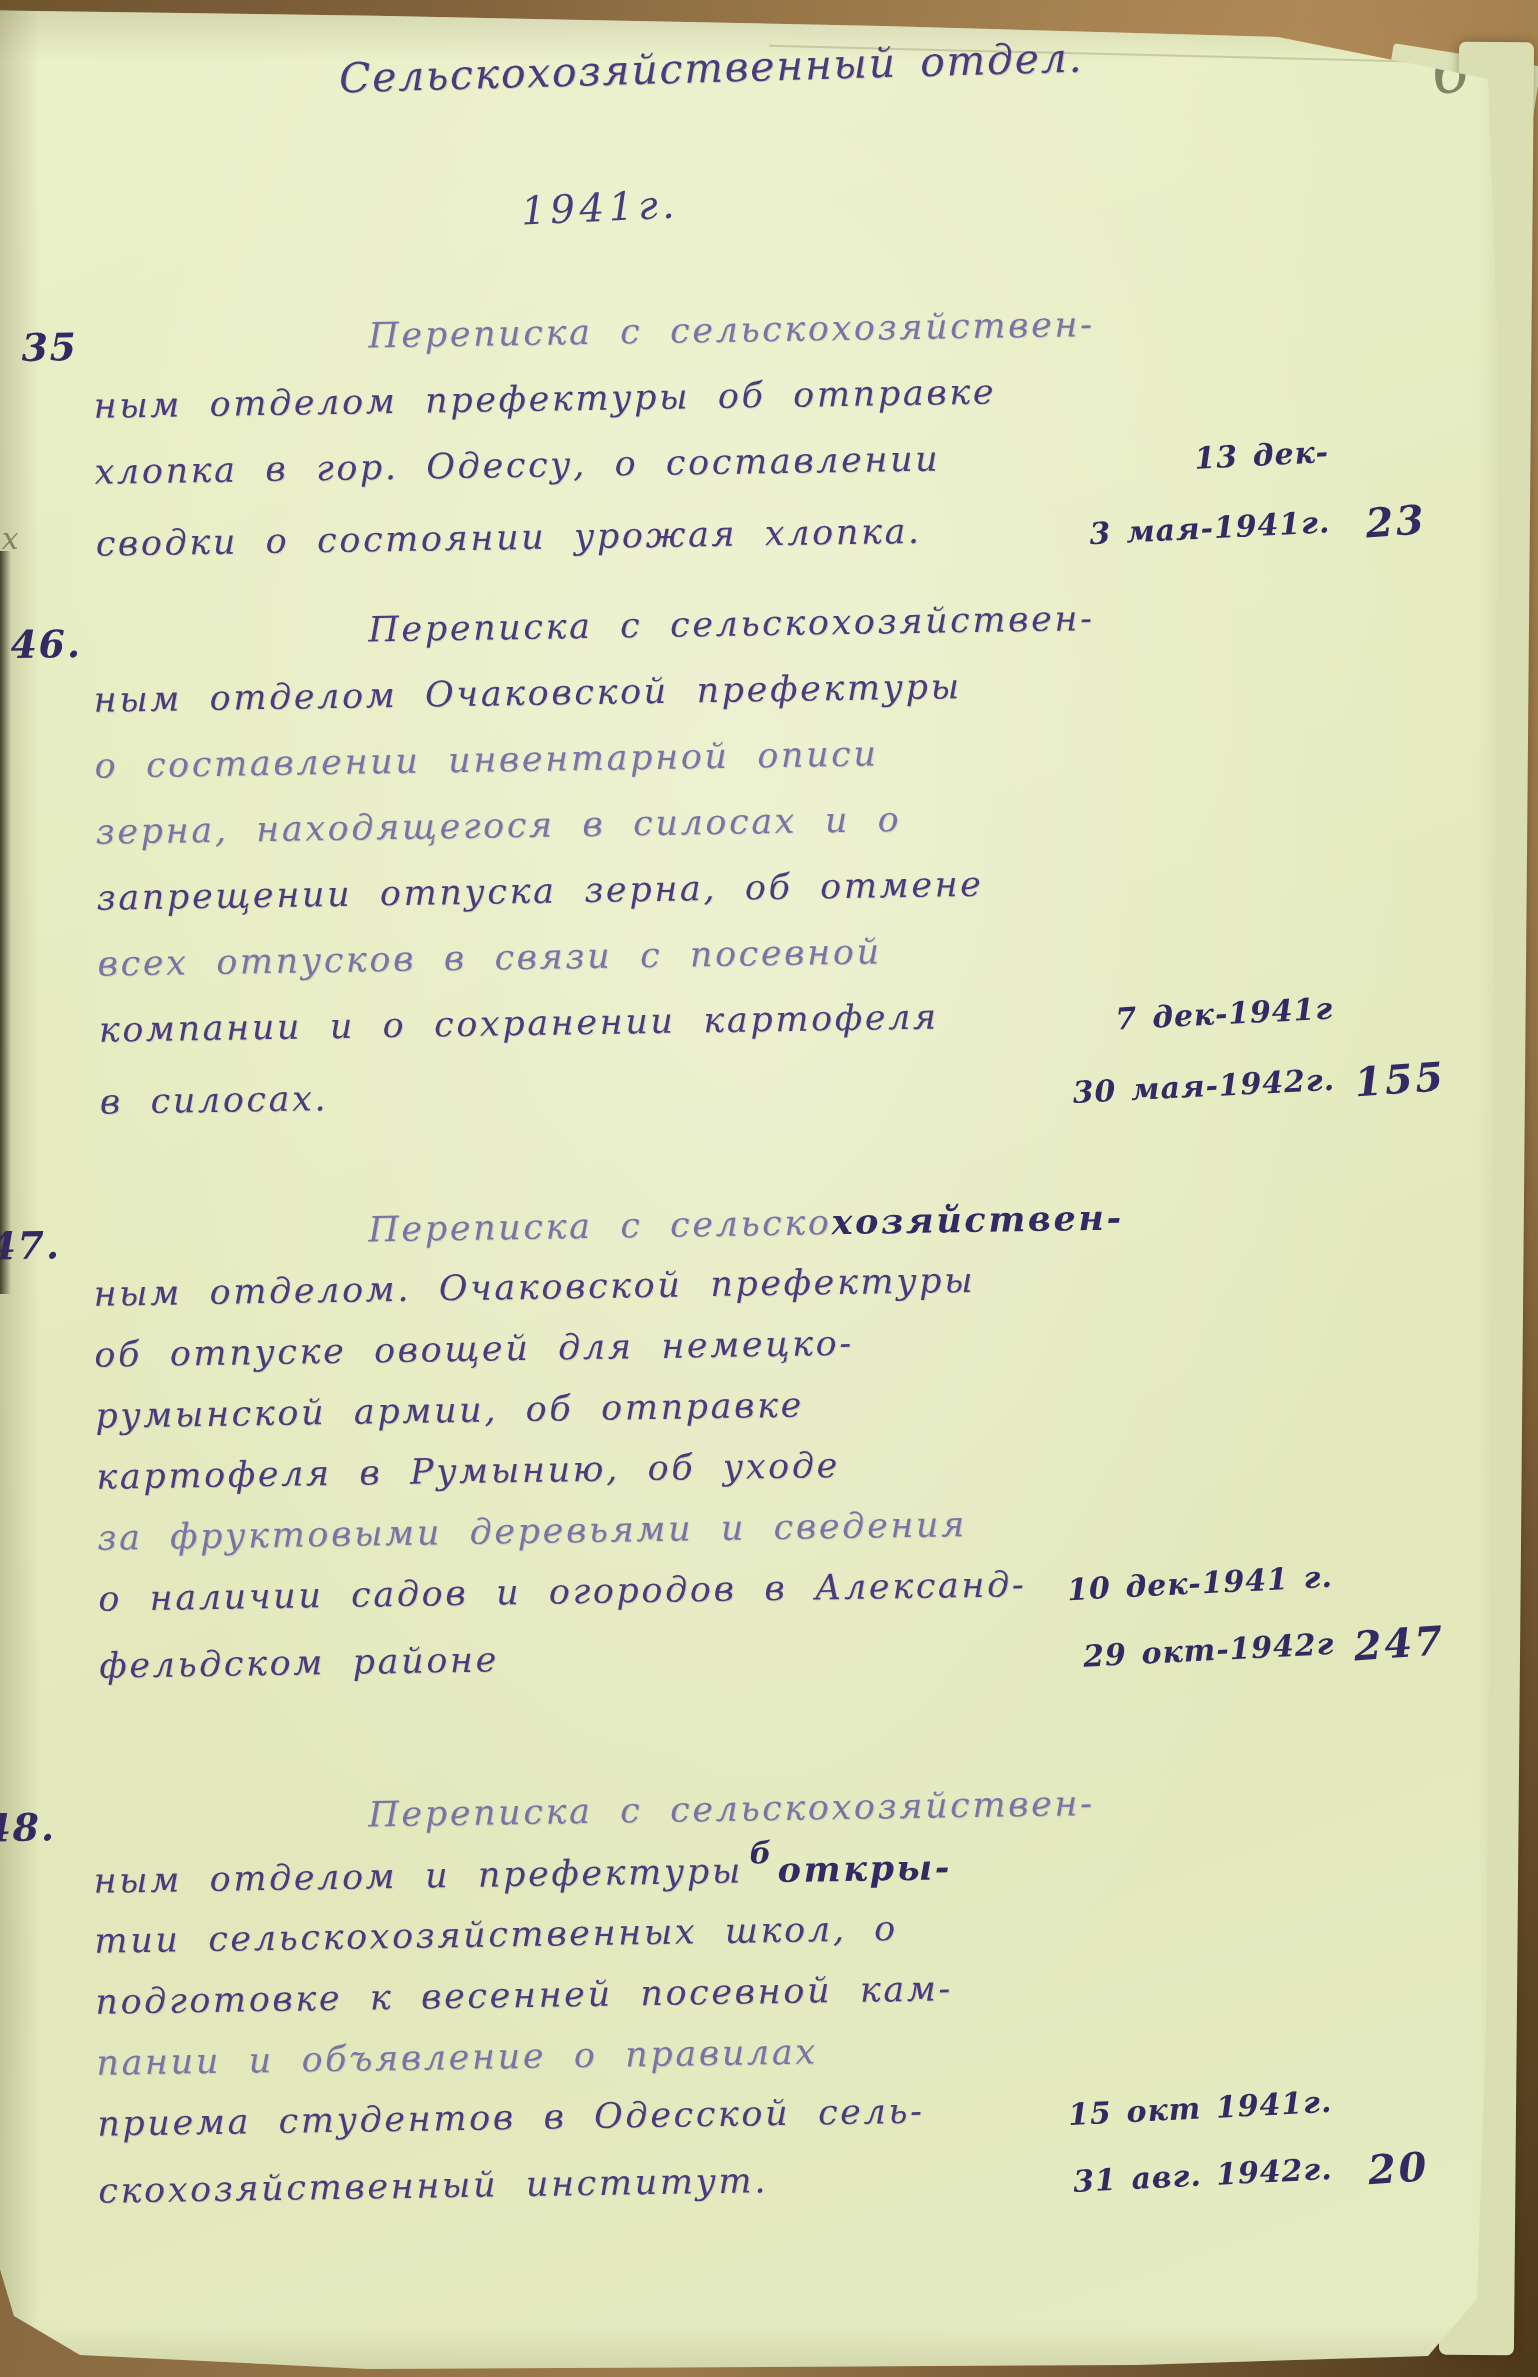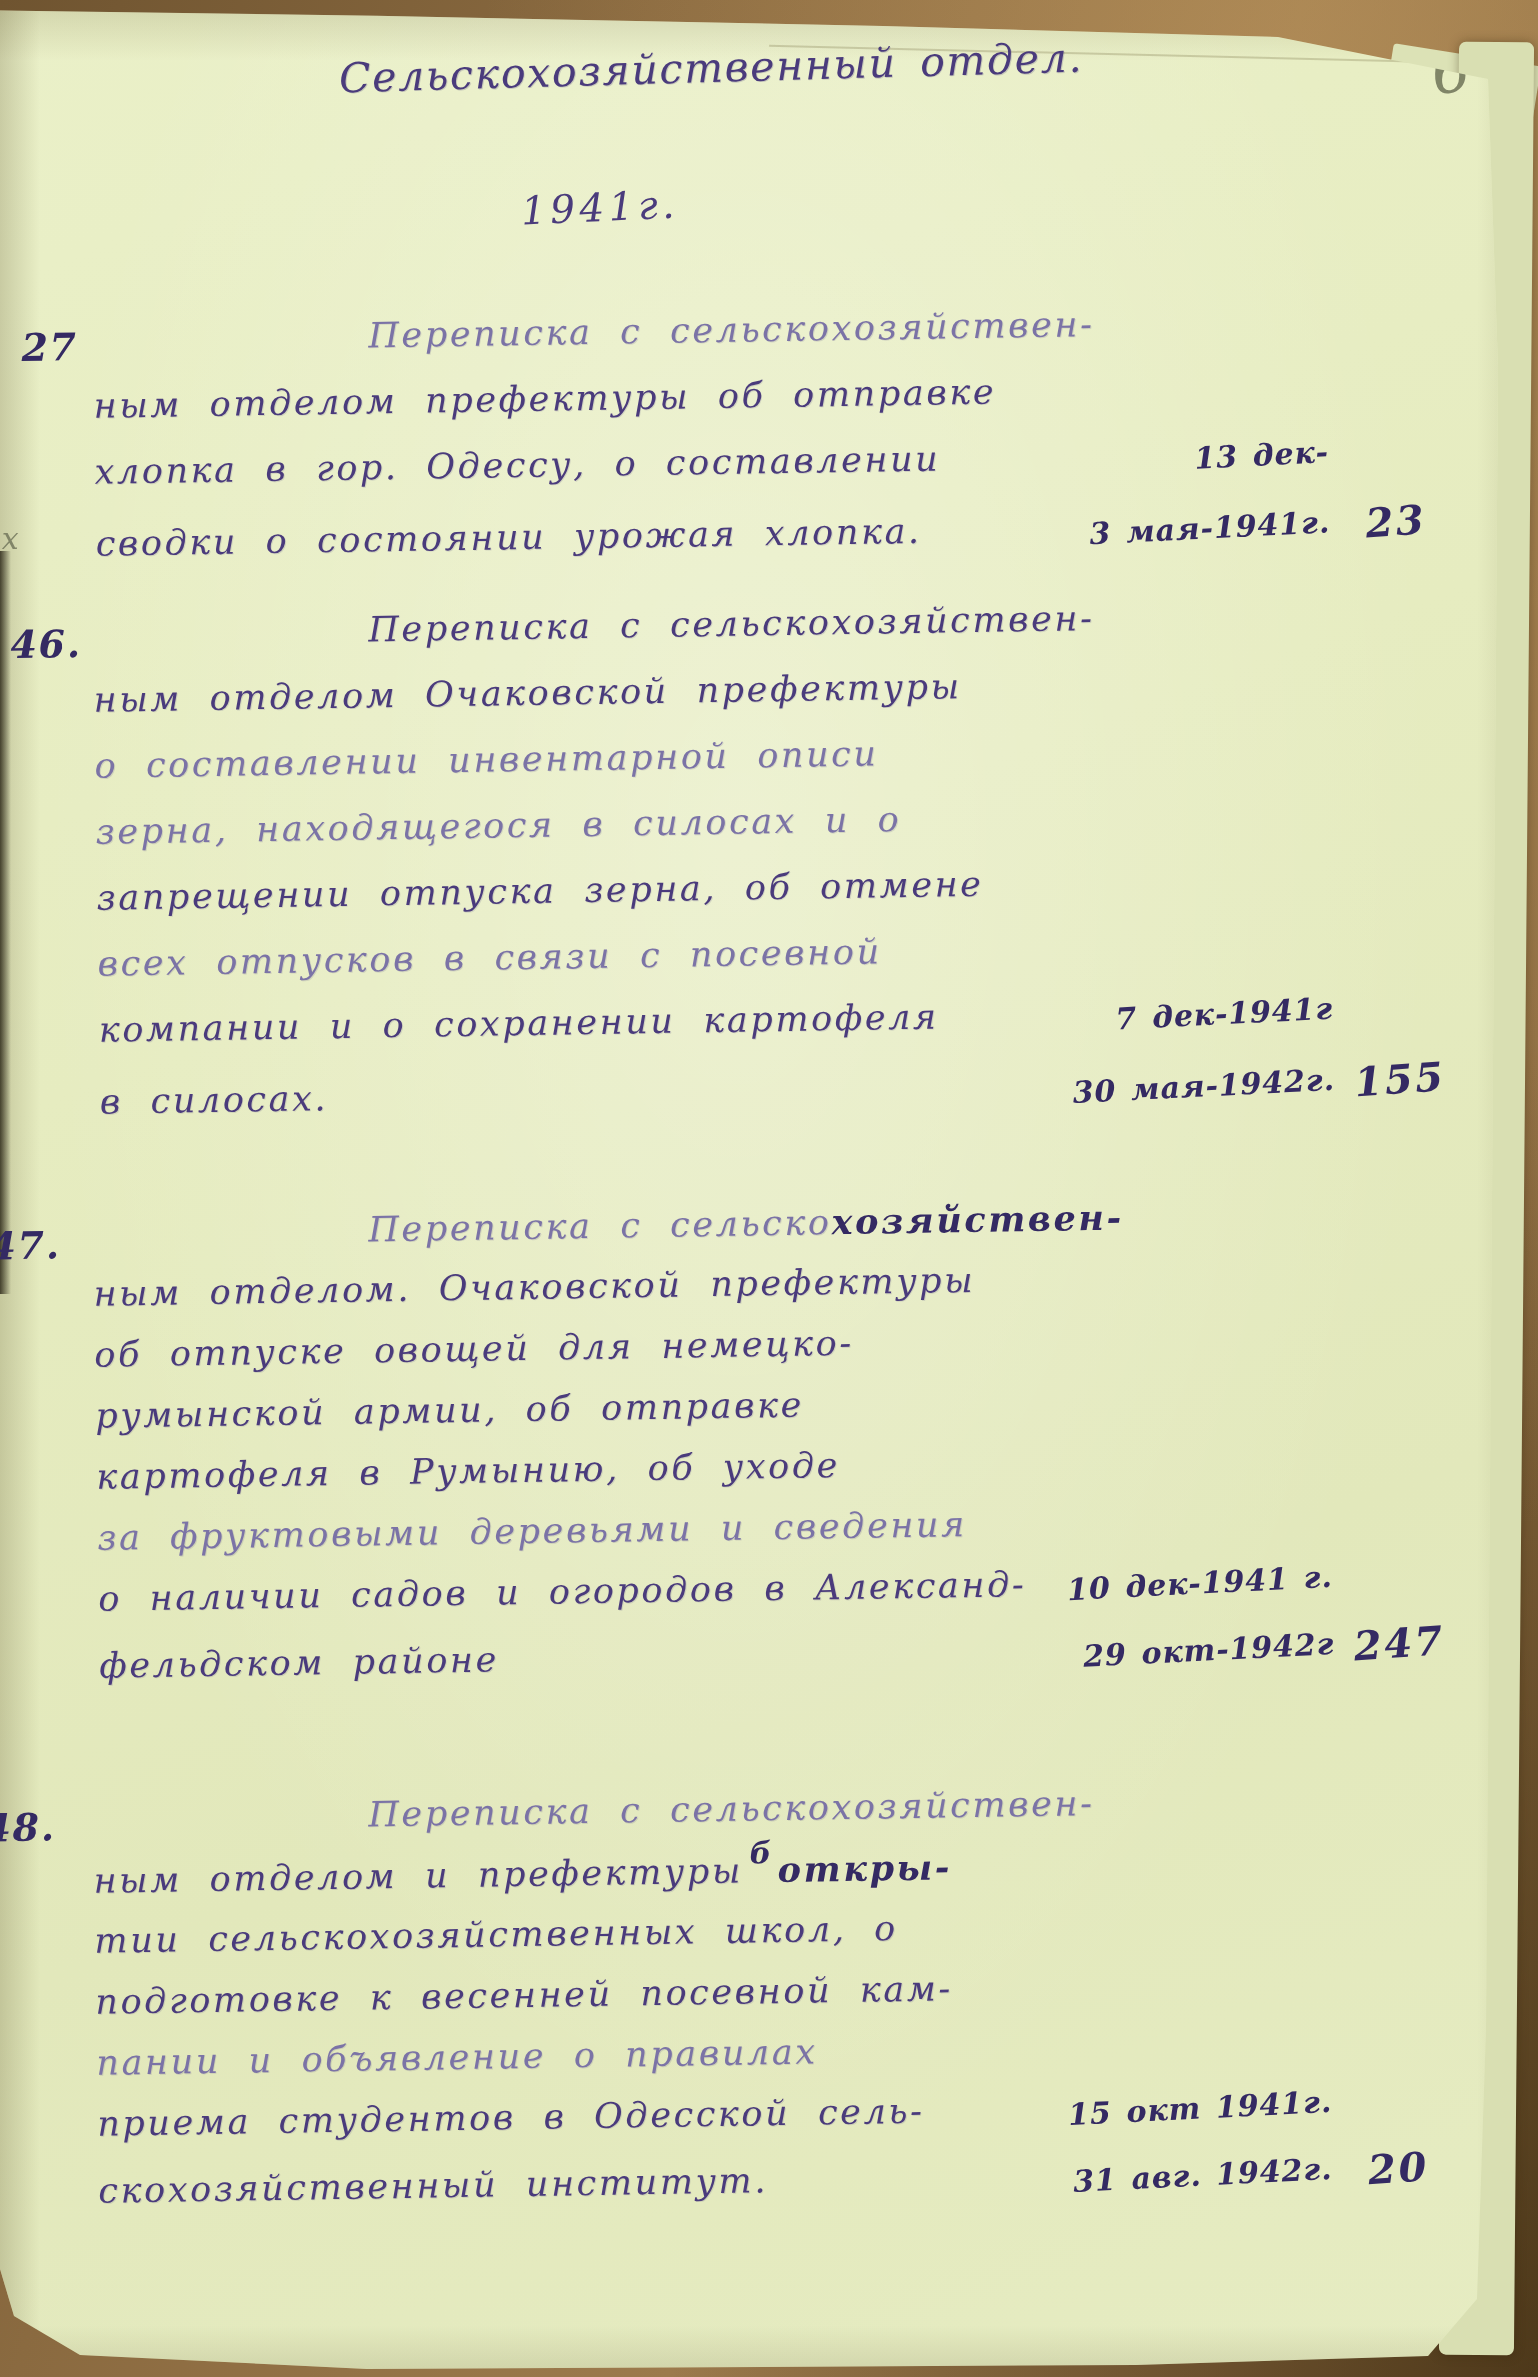--- a/index.html
+++ b/index.html
@@ -127,21 +127,21 @@
   <div class="paper-shade"></div>
   <div class="crease"></div>
   <div class="left-edge"></div>
 
   <div class="page-number hand">6</div>
   <div class="title hand">Сельскохозяйственный отдел.</div>
   <div class="year hand">1941г.</div>
   <div class="margin-mark">х</div>
 
   <div class="entry" id="e45">
-    <span class="num">27</span>
+    <span class="num">35</span>
     <div class="line first light">
       <span class="txt">Переписка с сельскохозяйствен-</span>
     </div>
     <div class="line">
       <span class="txt">ным отделом префектуры об отправке</span>
     </div>
     <div class="line">
       <span class="txt">хлопка в гор. Одессу, о составлении</span>
       <span class="date">13 дек-</span>
       <span class="sheets"></span>

